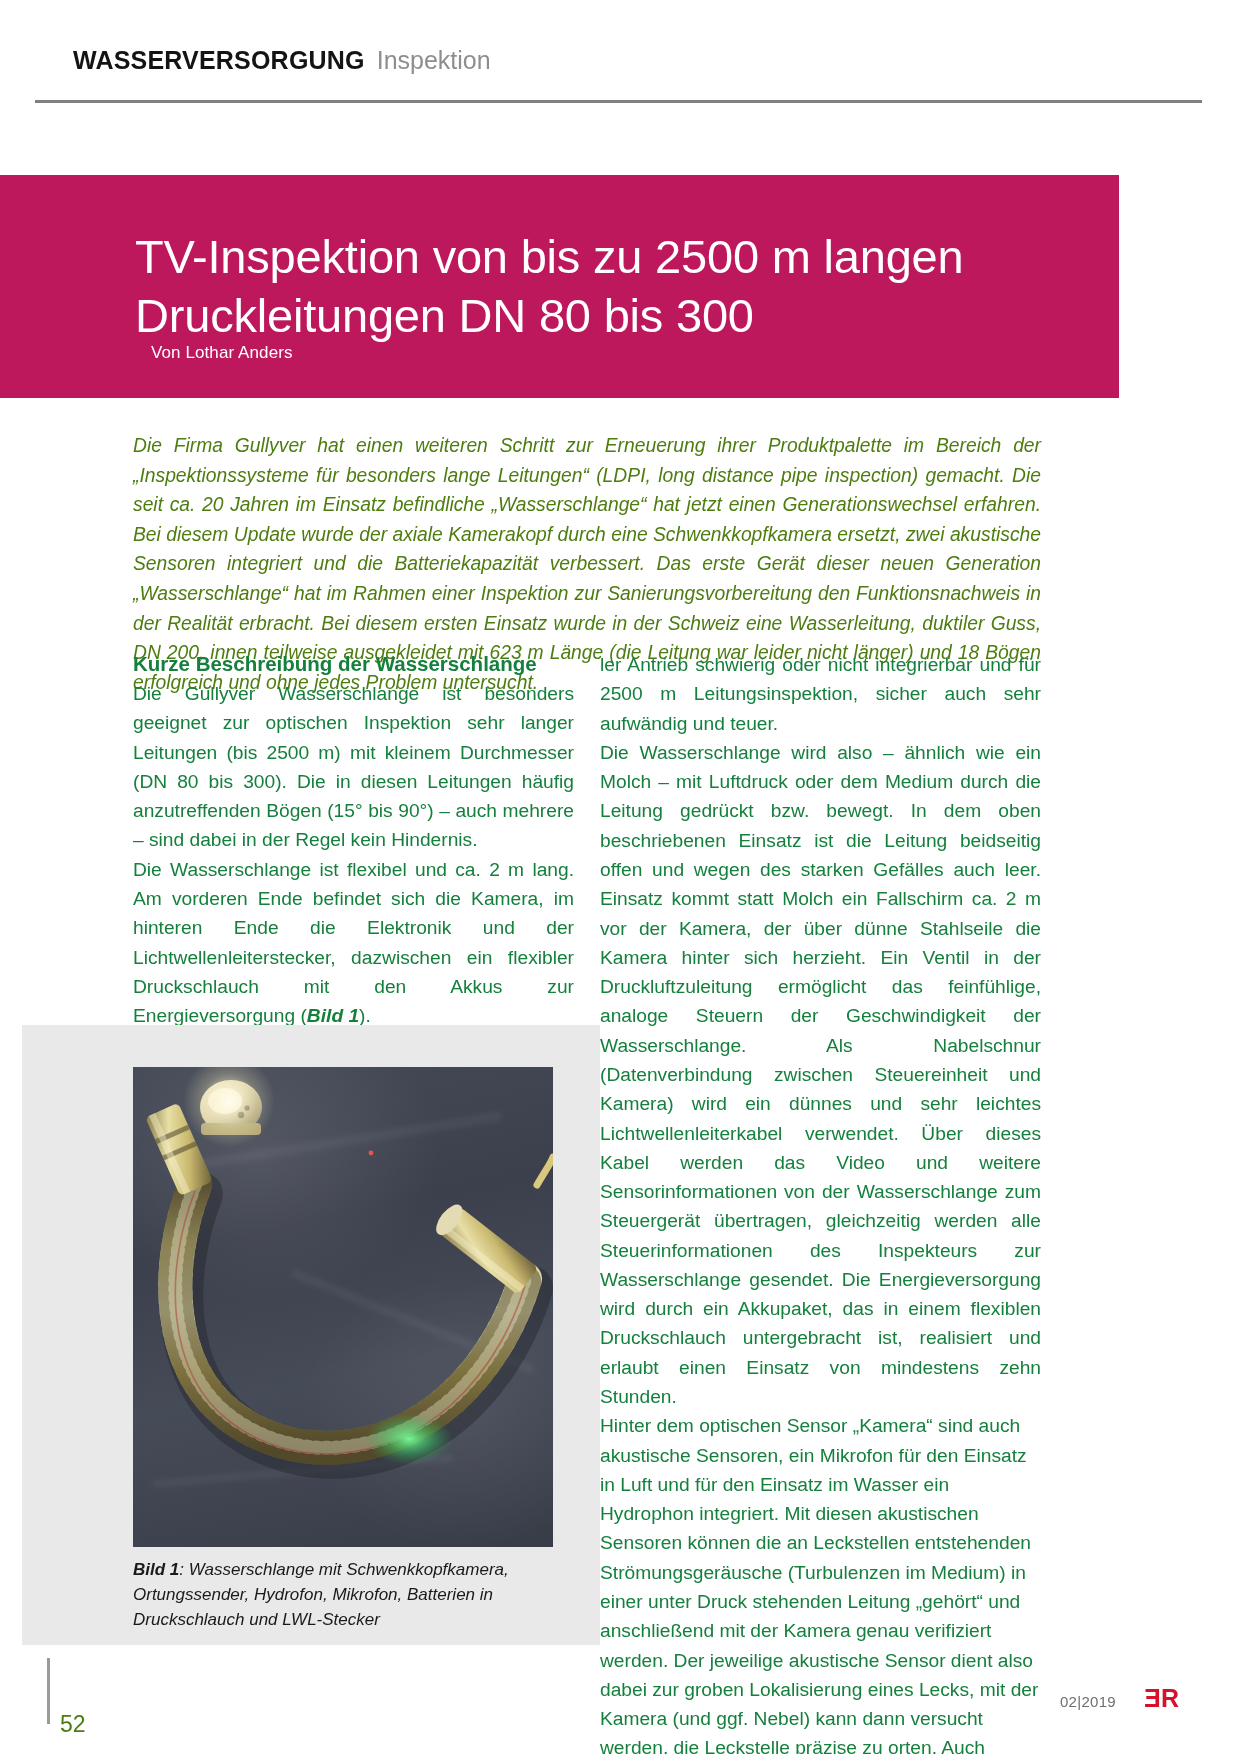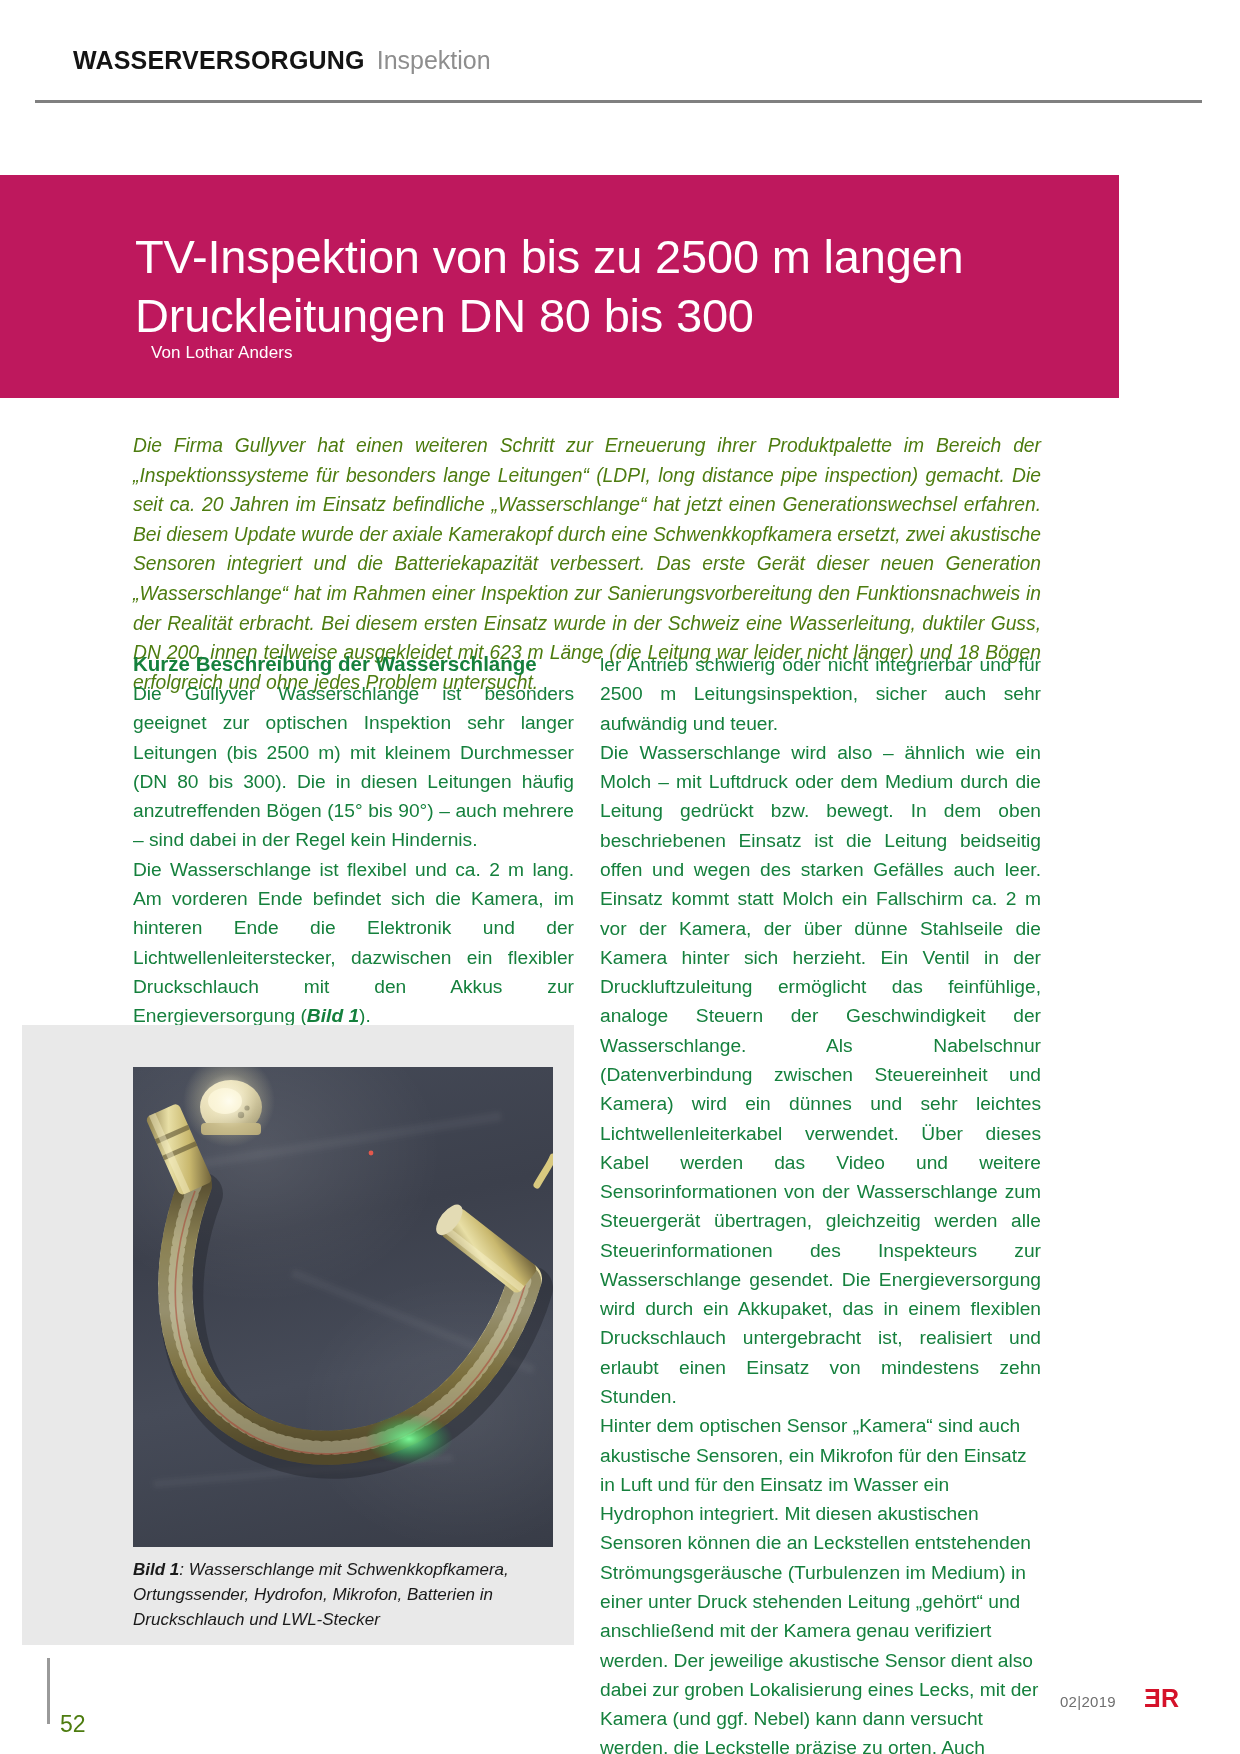--- a/index.html
+++ b/index.html
@@ -121,20 +121,21 @@
   .bild-ref { font-weight: bold; font-style: italic; }
 
   
   .figure {
     position: absolute;
     left: 22px;
     top: 1025px;
     width: 552px;
     height: 620px;
     background: #e9e9e9;
+    padding-left: 26px;
   }
   .photo {
     position: absolute;
     left: 111px;
     top: 42px;
     width: 420px;
     height: 480px;
     overflow: hidden;
     background: #3b3f4a;
   }

